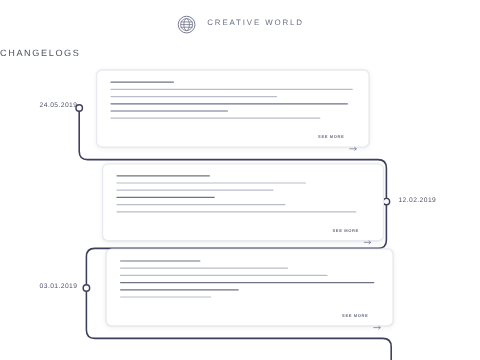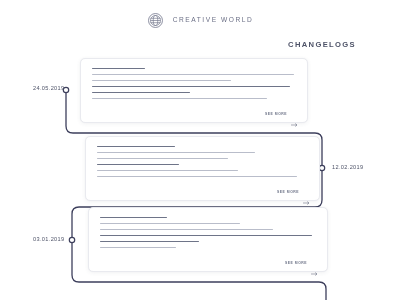--- a/index.html
+++ b/index.html
@@ -39,25 +39,25 @@
     font-weight: 500;
     line-height: 1;
     white-space: nowrap;
   }
 
   .page-title {
     position: absolute;
     top: 41px;
     left: 0;
     width: 356px;
-    text-align: right;
+    text-align: left;
     font-size: 7.6px;
     letter-spacing: 1.35px;
     color: #4e5368;
-    font-weight: 700;
+    font-weight: 400;
     line-height: 1;
   }
 
   
   .timeline-svg {
     position: absolute;
     top: 0;
     left: 0;
     width: 400px;
     height: 300px;

